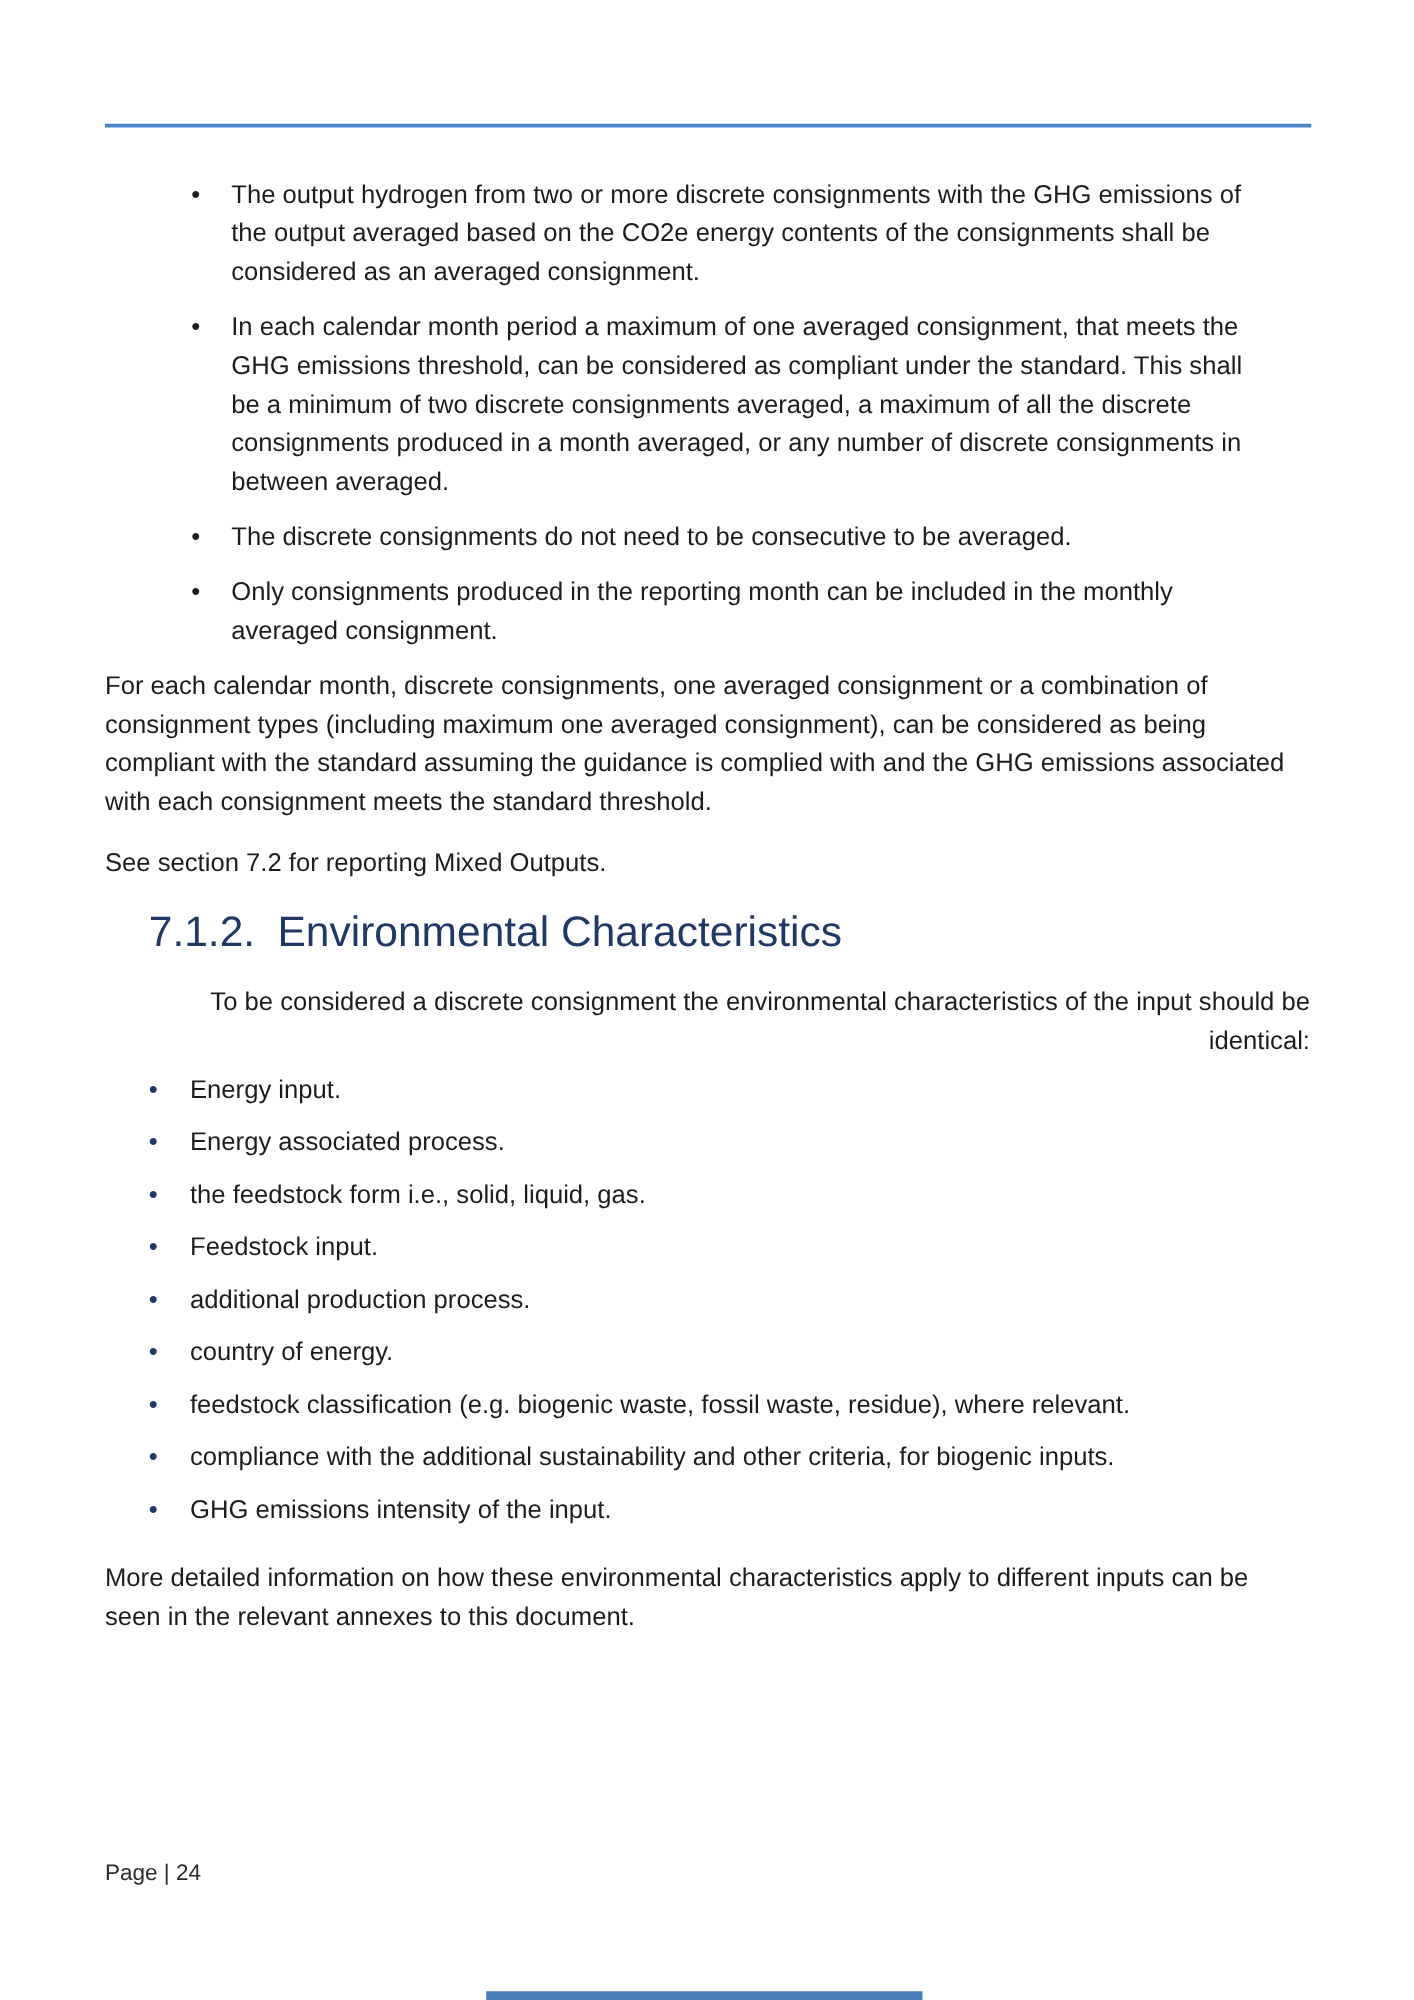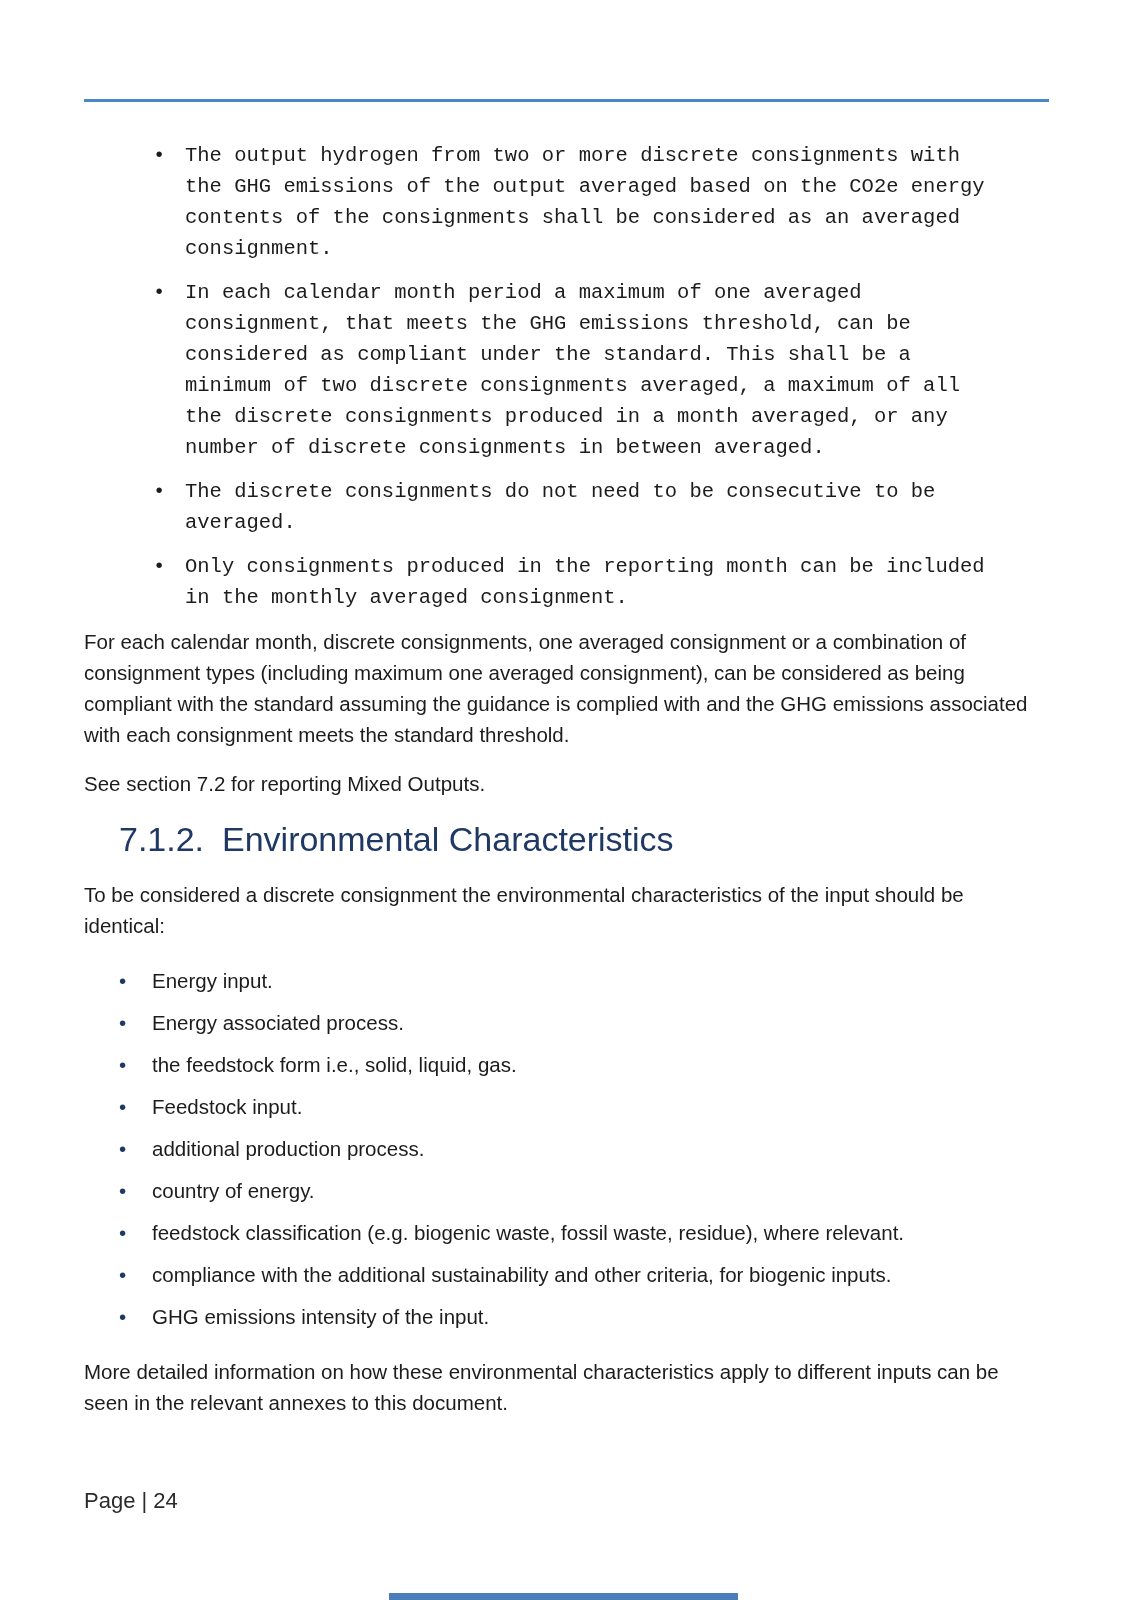--- a/index.html
+++ b/index.html
@@ -26,21 +26,21 @@
   }
   .content {
     position: absolute;
     left: 84px;
     right: 83px;
     top: 140px;
     font-size: 20.5px;
     line-height: 31px;
   }
   p { margin: 0 0 18px 0; }
-  p.tight { margin-bottom: 24px; }
+  p.tight { margin-bottom: 8px; text-align: right; }
   ul.list {
     list-style: none;
     margin: 0;
     padding: 0;
   }
   ul.list li {
     position: relative;
     margin: 0 0 13px 0;
   }
   
@@ -48,21 +48,21 @@
     padding-left: 101px;
     padding-right: 52px;
   }
   ul.list-a li::before {
     content: "\2022";
     position: absolute;
     left: 69px;
     top: 0;
     color: #1c1c1c;
   }
-  ul.list-a { margin-bottom: 0; font-family: Liberation Mono, monospace; }
+  ul.list-a { margin-bottom: 0; }
   
   ul.list-b li {
     padding-left: 68px;
     margin-bottom: 11px;
   }
   ul.list-b li::before {
     content: "\2022";
     position: absolute;
     left: 35px;
     top: 0;
@@ -79,21 +79,21 @@
   .heading .h-num {
     display: inline-block;
     width: 103px;
     padding-left: 35px;
     box-sizing: content-box;
   }
   .page-footer {
     position: absolute;
     left: 84px;
     top: 1488px;
-    font-size: 22px;
+    font-size: 18px;
     color: #2b2b2b;
     font-family: "Liberation Sans", sans-serif;
   }
   .bottom-bar {
     position: absolute;
     left: 389px;
     width: 349px;
     height: 7px;
     bottom: 0;
     background: var(--bottom-bar-blue, #4a7ebb);

